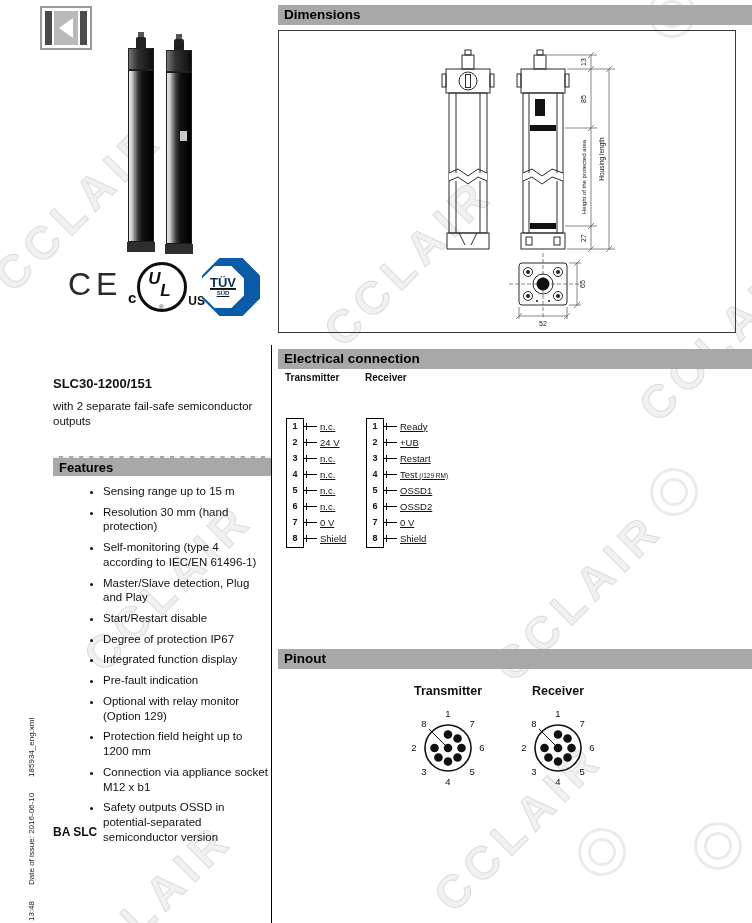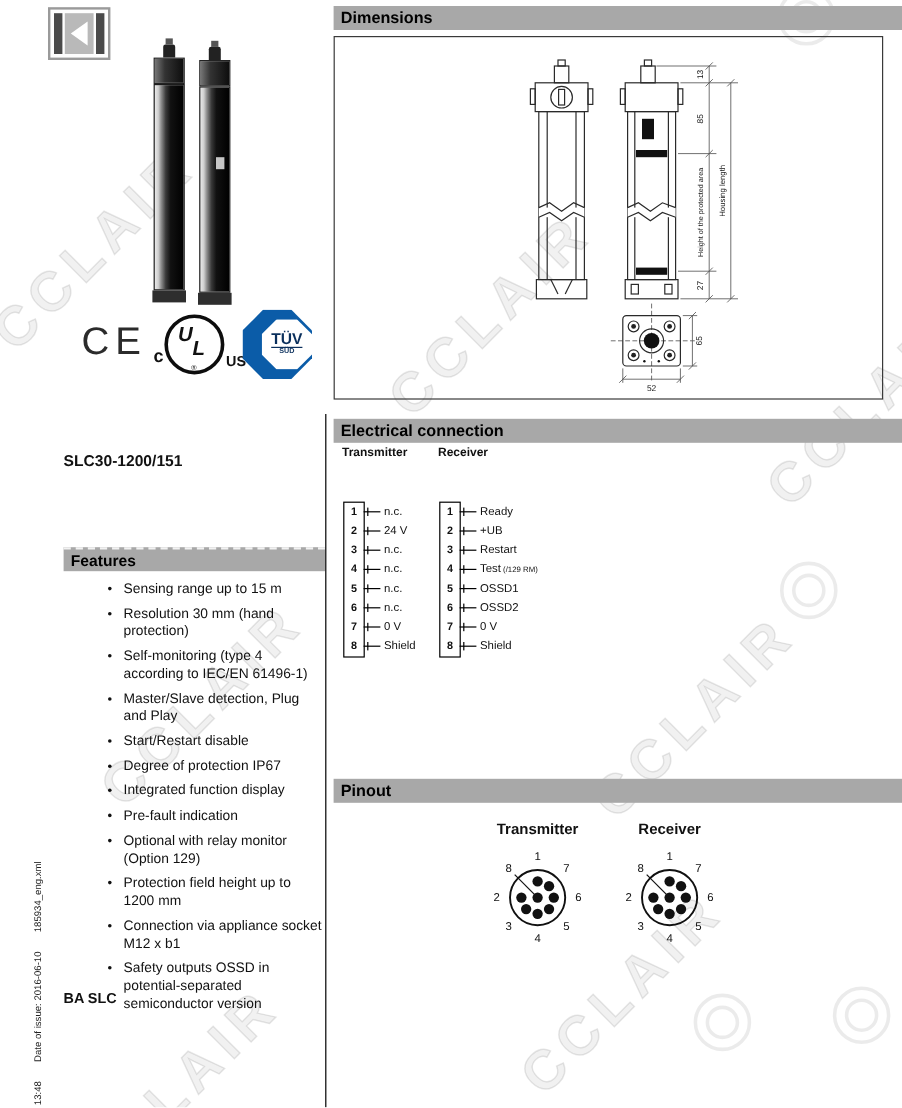--- a/index.html
+++ b/index.html
@@ -48,22 +48,23 @@
   .logo-ce { left:68px; top:266px; font-size:32px; letter-spacing:5px; color:#2b2b2b; font-weight:400; }
   .logo-ul { left:128px; top:260px; width:84px; height:54px; display:flex; align-items:center; }
   .logo-ul .c  { font-weight:bold; font-size:15px; align-self:flex-end; margin-bottom:8px; }
   .logo-ul .ring { position:relative; width:44px; height:44px; border:3px solid #0d0d0d; border-radius:50%; margin:0 1px; background:#fff; }
   .logo-ul .u { position:absolute; left:8px; top:4px;  font-weight:bold; font-style:italic; font-size:17px; }
   .logo-ul .l { position:absolute; left:20px; top:16px; font-weight:bold; font-style:italic; font-size:17px; }
   .logo-ul .r { position:absolute; left:19px; bottom:-1px; font-size:6px; }
   .logo-ul .us { font-weight:bold; font-size:12px; align-self:flex-end; margin-bottom:6px; }
   .logo-tuv { left:202px; top:258px; width:58px; height:58px; }
   .logo-tuv .oct {
-    width:58px; height:58px; background:#0b5ca8; display:flex; align-items:center; justify-content:flex-end;
+    width:58px; height:58px; background:#0b5ca8; display:flex; align-items:center; justify-content:flex-start;
     clip-path:polygon(30% 0,70% 0,100% 30%,100% 70%,70% 100%,30% 100%,0 70%,0 30%);
+    text-decoration:underline;
   }
   .logo-tuv .inner {
     width:42px; height:42px; background:#fff; display:flex; flex-direction:column; align-items:center; justify-content:center;
     clip-path:polygon(30% 0,70% 0,100% 30%,100% 70%,70% 100%,30% 100%,0 70%,0 30%);
   }
   .logo-tuv .t1 { font-weight:bold; font-size:13px; color:#0a2f5c; line-height:12px; border-bottom:1px solid #0a2f5c; }
   .logo-tuv .t2 { font-size:6px; font-weight:bold; color:#0a2f5c; line-height:7px; }
 
   .hbar {
     background:#a8a8a8; height:20px; line-height:19px; font-weight:bold; font-size:13px;
@@ -101,21 +102,21 @@
 
   .sub-label { position:absolute; font-size:10px; font-weight:600; color:#111; }
 
   .connector { position:absolute; top:418px; width:120px; height:130px; }
   .connector .frame { position:absolute; left:0; top:0; width:16px; height:128px; border:1px solid #000; box-sizing:content-box; }
   .connector .prow { position:absolute; left:1px; height:16px; display:flex; align-items:center; }
   .connector .pnum { width:16px; text-align:center; font-size:9px; font-weight:bold; }
   .connector .wire { position:relative; width:14px; height:16px; }
   .connector .wire::before { content:''; position:absolute; left:0; right:0; top:8px; border-top:1px solid #000; }
   .connector .wire::after  { content:''; position:absolute; left:3px; top:5px; height:7px; border-left:1px solid #000; }
-  .connector .plabel { font-size:9.5px; padding-left:3px; white-space:nowrap; }
+  .connector .plabel { font-size:9.5px; padding-left:3px; white-space:nowrap;text-decoration:underline; }
   .connector .plabel .note { font-size:6.5px; }
 
   .pinout-title { position:absolute; width:110px; text-align:center; font-weight:bold; font-size:12.5px; }
   svg.pinout { position:absolute; width:92px; height:92px; }
   svg.pinout text { font-family:"Liberation Sans",sans-serif; font-size:9.5px; fill:#111; }
 </style>
 </head>
 <body>
 
 <div class="page">
@@ -170,20 +171,21 @@
   <div class="abs logo-tuv">
     <div class="oct">
       <div class="inner">
         <div class="t1">TÜV</div>
         <div class="t2">SÜD</div>
       </div>
     </div>
   </div>
 
   <div class="abs model-name">SLC30-1200/151</div>
+  <div class="abs model-desc">with 2 separate fail-safe semiconductor outputs</div>
 
   <div class="abs hbar dashed left-bar" style="top:456px;">Features</div>
   <div class="abs features-list">
     <ul>
         <li>Sensing range up to 15 m</li>
         <li>Resolution 30 mm (hand protection)</li>
         <li>Self-monitoring (type 4 according to IEC/EN 61496-1)</li>
         <li>Master/Slave detection, Plug and Play</li>
         <li>Start/Restart disable</li>
         <li>Degree of protection IP67</li>

